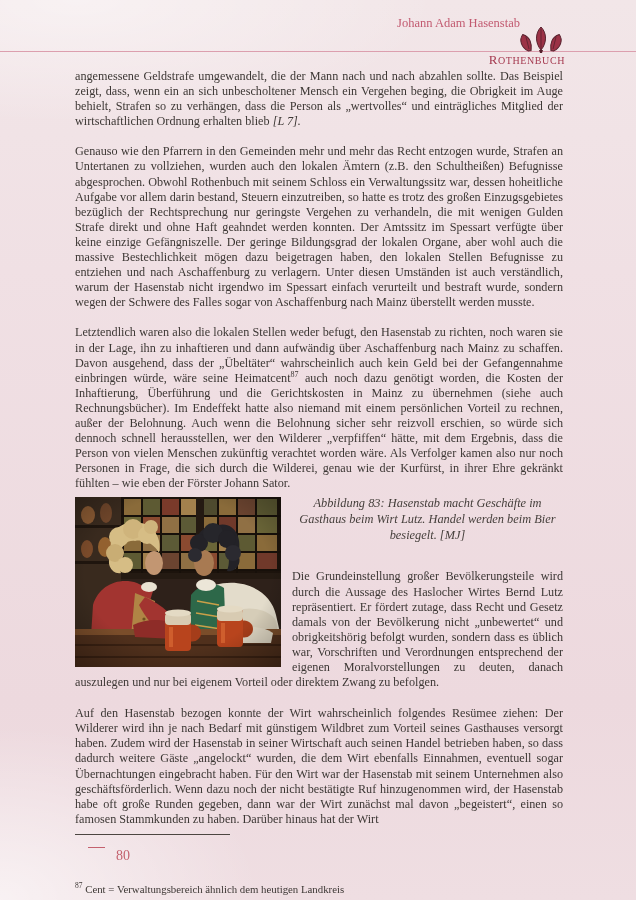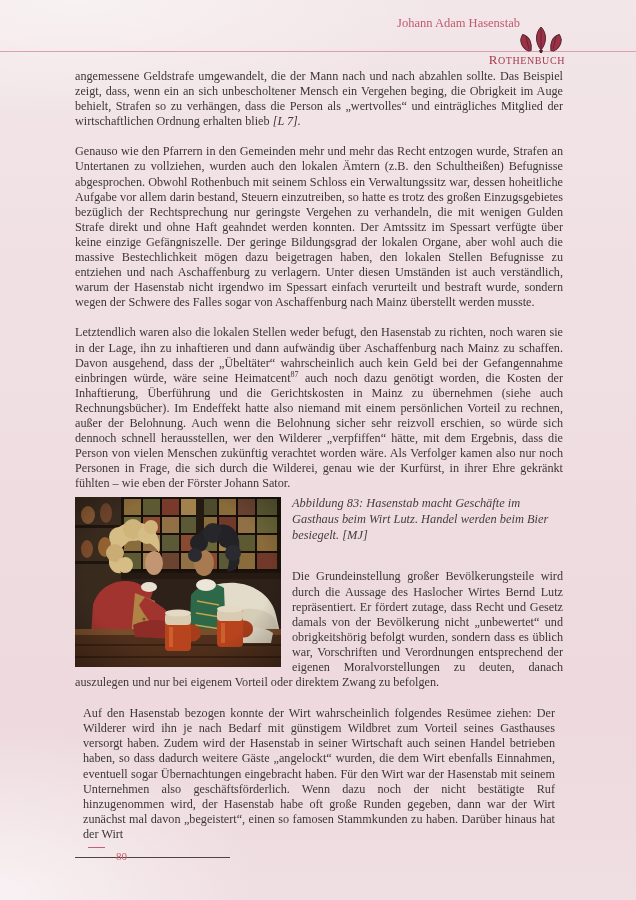--- a/index.html
+++ b/index.html
@@ -25,31 +25,31 @@
   p.para-3{margin-bottom:3px;}
   sup.fn-ref{font-size:8px;line-height:0;}
   .cite{font-style:italic;font-family:Liberation Serif, serif;}
   .figure-flow{width:488px;}
   .figure{
     float:left;width:206px;height:170px;margin:2px 11px 4px 0;
     background:#2e211a;overflow:hidden;
   }
   .figure svg{display:block;}
   p.figure-caption{
-    text-align:left;font-style:italic;margin:4px 0 0 0;line-height:16px;font-size:12.4px;color:#443e3a;
+    text-align:center;font-style:italic;margin:4px 0 0 0;line-height:16px;font-size:12.4px;color:#443e3a;
   }
   p.para-4{margin:26px 0 16px 0;}
-  p.para-5{margin:8px;}
+  p.para-5{margin:0;}
   .footnote-area{clear:both;padding-top:7px;}
   .footnote-rule{width:155px;border-top:1px solid #4c4641;margin-bottom:4px;}
   .footnote{font-size:10.8px;line-height:13px;text-align:left;margin-top:44px;}
   .footnote sup{font-size:7.5px;}
   .page-footer{position:absolute;left:88px;top:847px;}
   .pageno-rule{width:17px;border-top:1.5px solid #c4616e;margin-bottom:2px;}
-  .pageno{color:#c4616e;font-size:11px;line-height:12px;padding-left:28px;}
+  .pageno{color:#c4616e;font-size:14px;line-height:12px;padding-left:28px;}
 </style>
 </head>
 <body>
 
 <div class="header-rule"></div>
 <div class="header-title">Johann Adam Hasenstab</div>
 <div class="logo">
   <svg width="48" height="28" viewBox="0 0 48 28">
     <g stroke="#56202c" stroke-width="1" fill="#9c3246">
       <path d="M10,26 C4,22 2,14 7,9 C14,12 15,20 13,26 Z" transform="rotate(-8 10 18)"></path>

